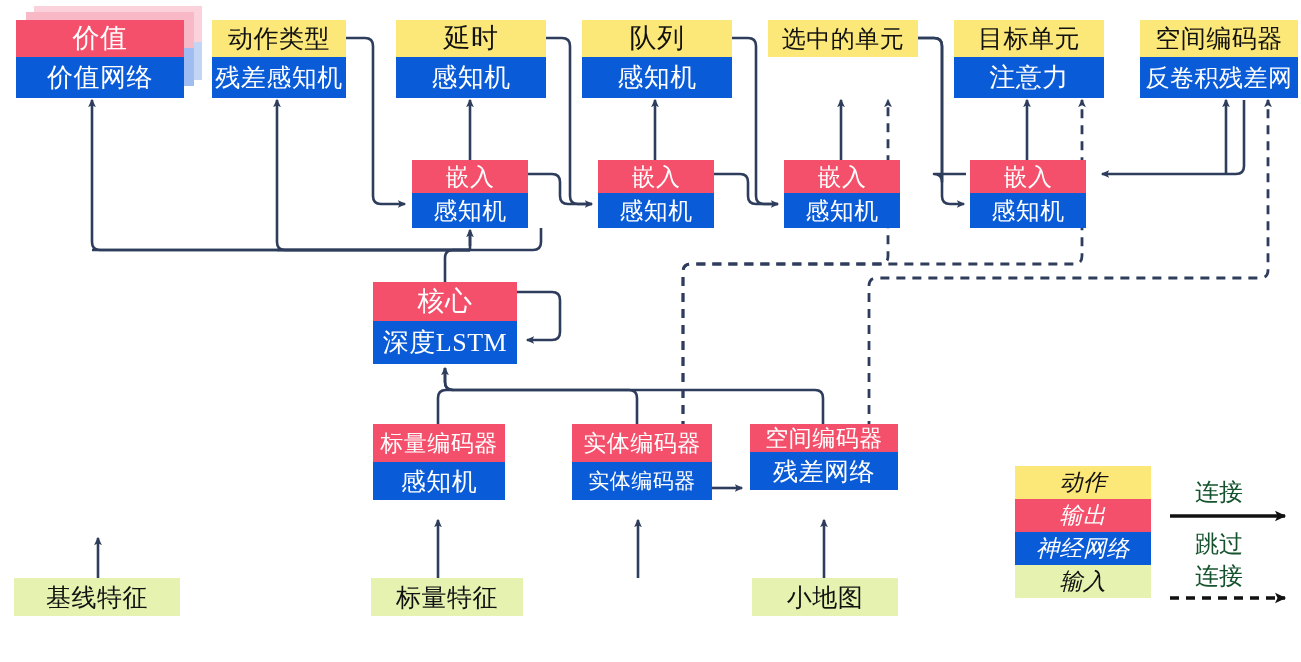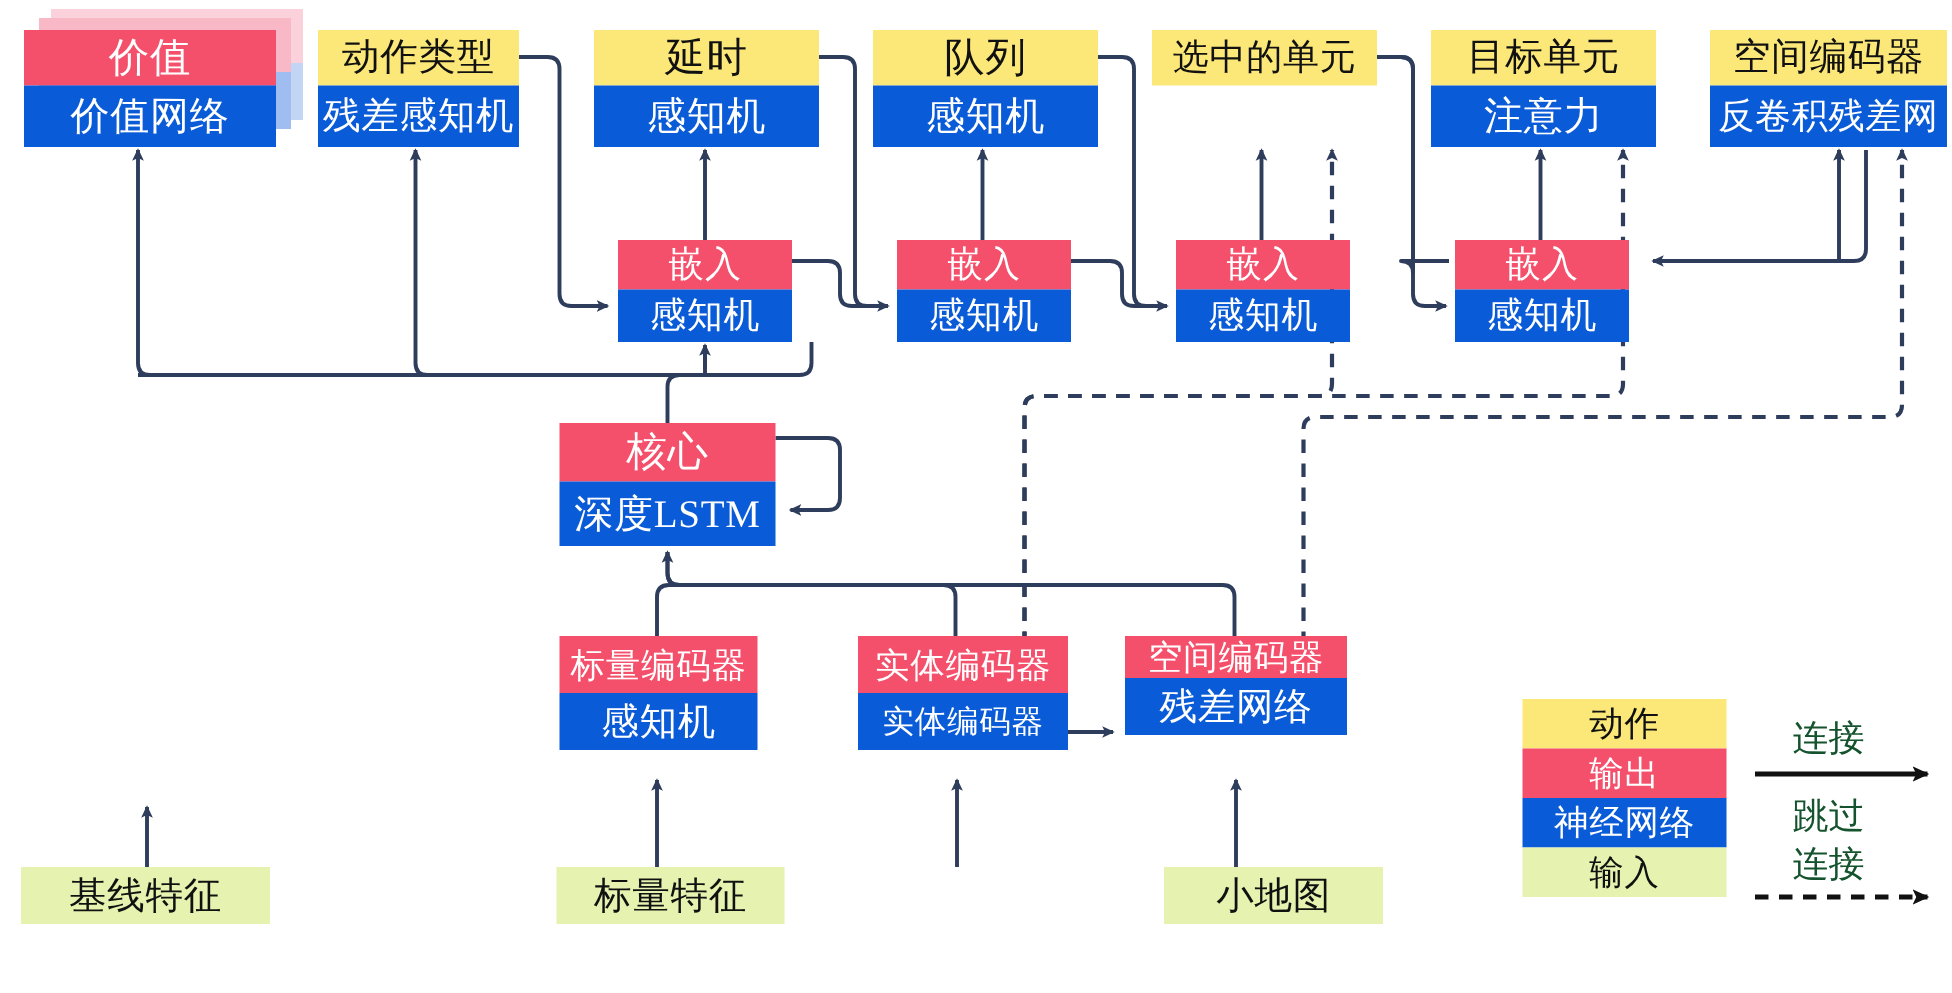--- a/index.html
+++ b/index.html
@@ -24,21 +24,21 @@
 
   
   .ghost{position:absolute;box-sizing:border-box;}
   .ghost .band.output{background:#F9B8C6;}
   .ghost .band.net{background:#9FBDF0;}
   .ghost.g2 .band.output{background:#FBD2DC;}
   .ghost.g2 .band.net{background:#C3D5F5;}
 
   
   #legend{position:absolute;}
-  .legend-swatches{position:absolute;}
+  .legend-swatches{position:absolute;font-style:italic;}
   .legend-arrows{position:absolute;}
   .lg-label{
     position:absolute;white-space:nowrap;color:#14532d;
     font-family:"Liberation Serif","DejaVu Serif",serif;
   }
 </style>
 </head>
 <body>
 
 <div id="stage">
@@ -194,21 +194,21 @@
     <div class="band net" style="height:38px;font-size:25px;">残差网络</div>
   </div>
 
   <div class="node" style="left:14px;top:578px;width:166px;">
     <div class="band input" style="height:38px;font-size:25px;">基线特征</div>
   </div>
   <div class="node" style="left:371px;top:578px;width:152px;">
     <div class="band input" style="height:38px;font-size:25px;">标量特征</div>
   </div>
   <div class="node" style="left:752px;top:578px;width:146px;">
-    <div class="band input" style="height:38px;font-size:25px;margin-left:24px;">小地图</div>
+    <div class="band input" style="height:38px;font-size:25px;">小地图</div>
   </div>
 
   <div id="legend" style="left:1015px;top:466px;width:286px;height:150px;">
     <div class="legend-swatches" style="left:0;top:0;width:136px;">
       <div class="band action" style="height:33px;font-size:23px;">动作</div>
       <div class="band output" style="height:33px;font-size:23px;">输出</div>
       <div class="band net" style="height:33px;font-size:23px;">神经网络</div>
       <div class="band input" style="height:33px;font-size:23px;">输入</div>
     </div>
 

